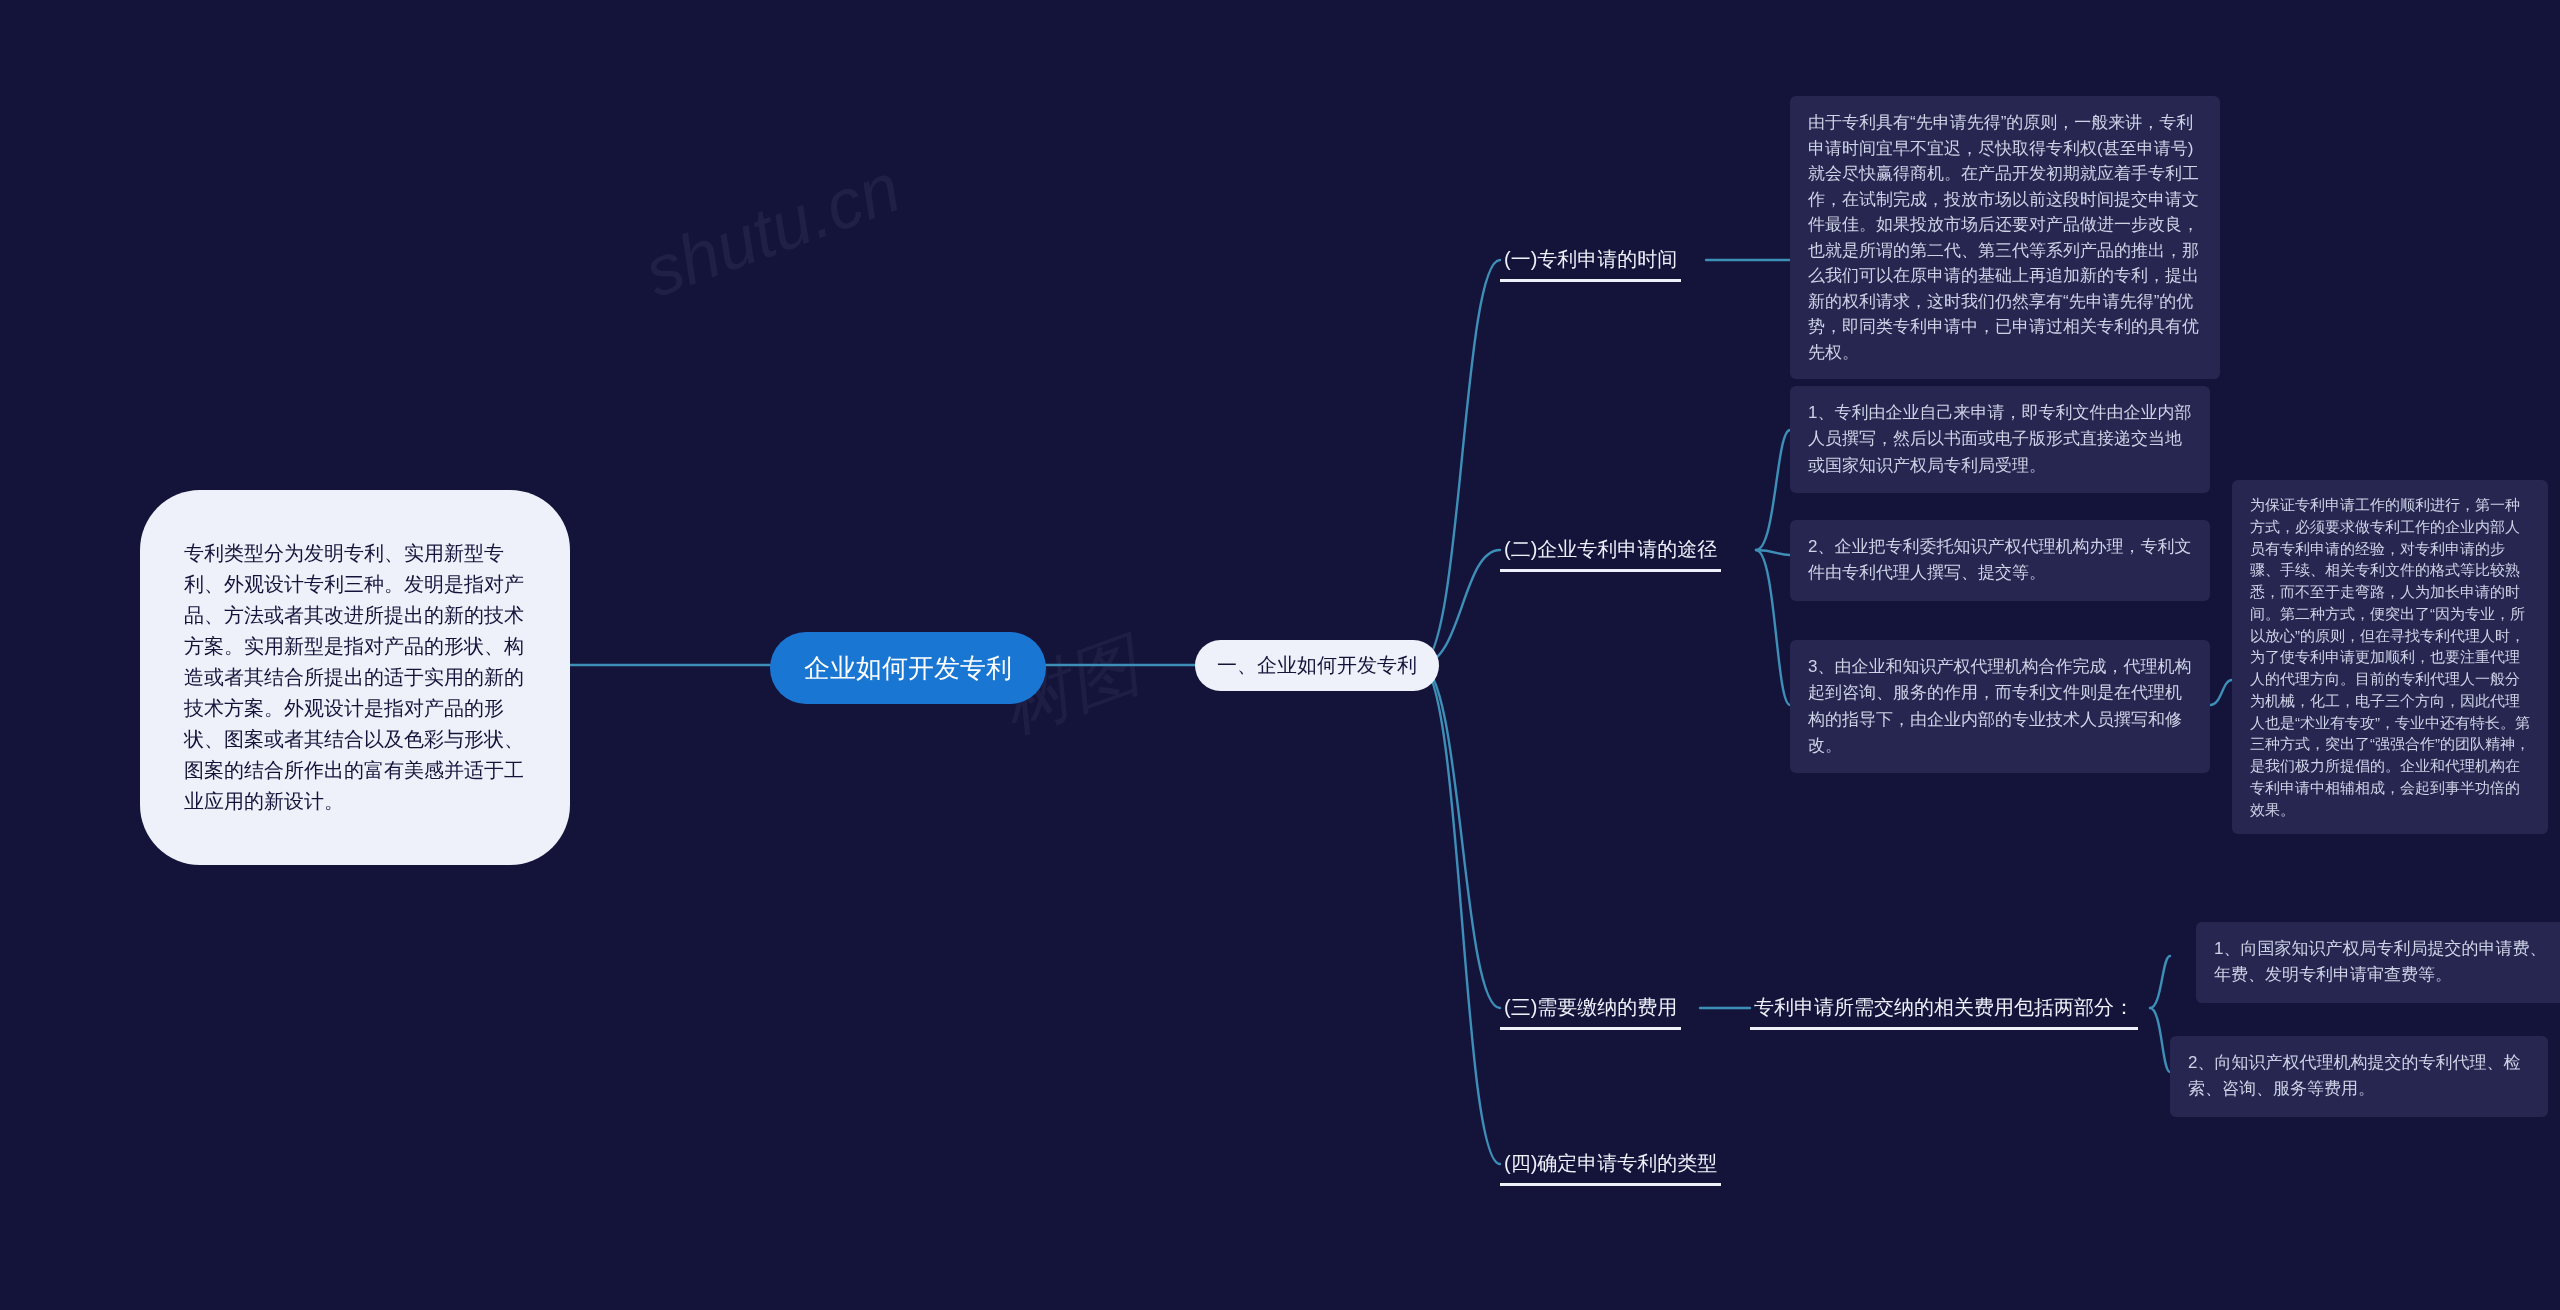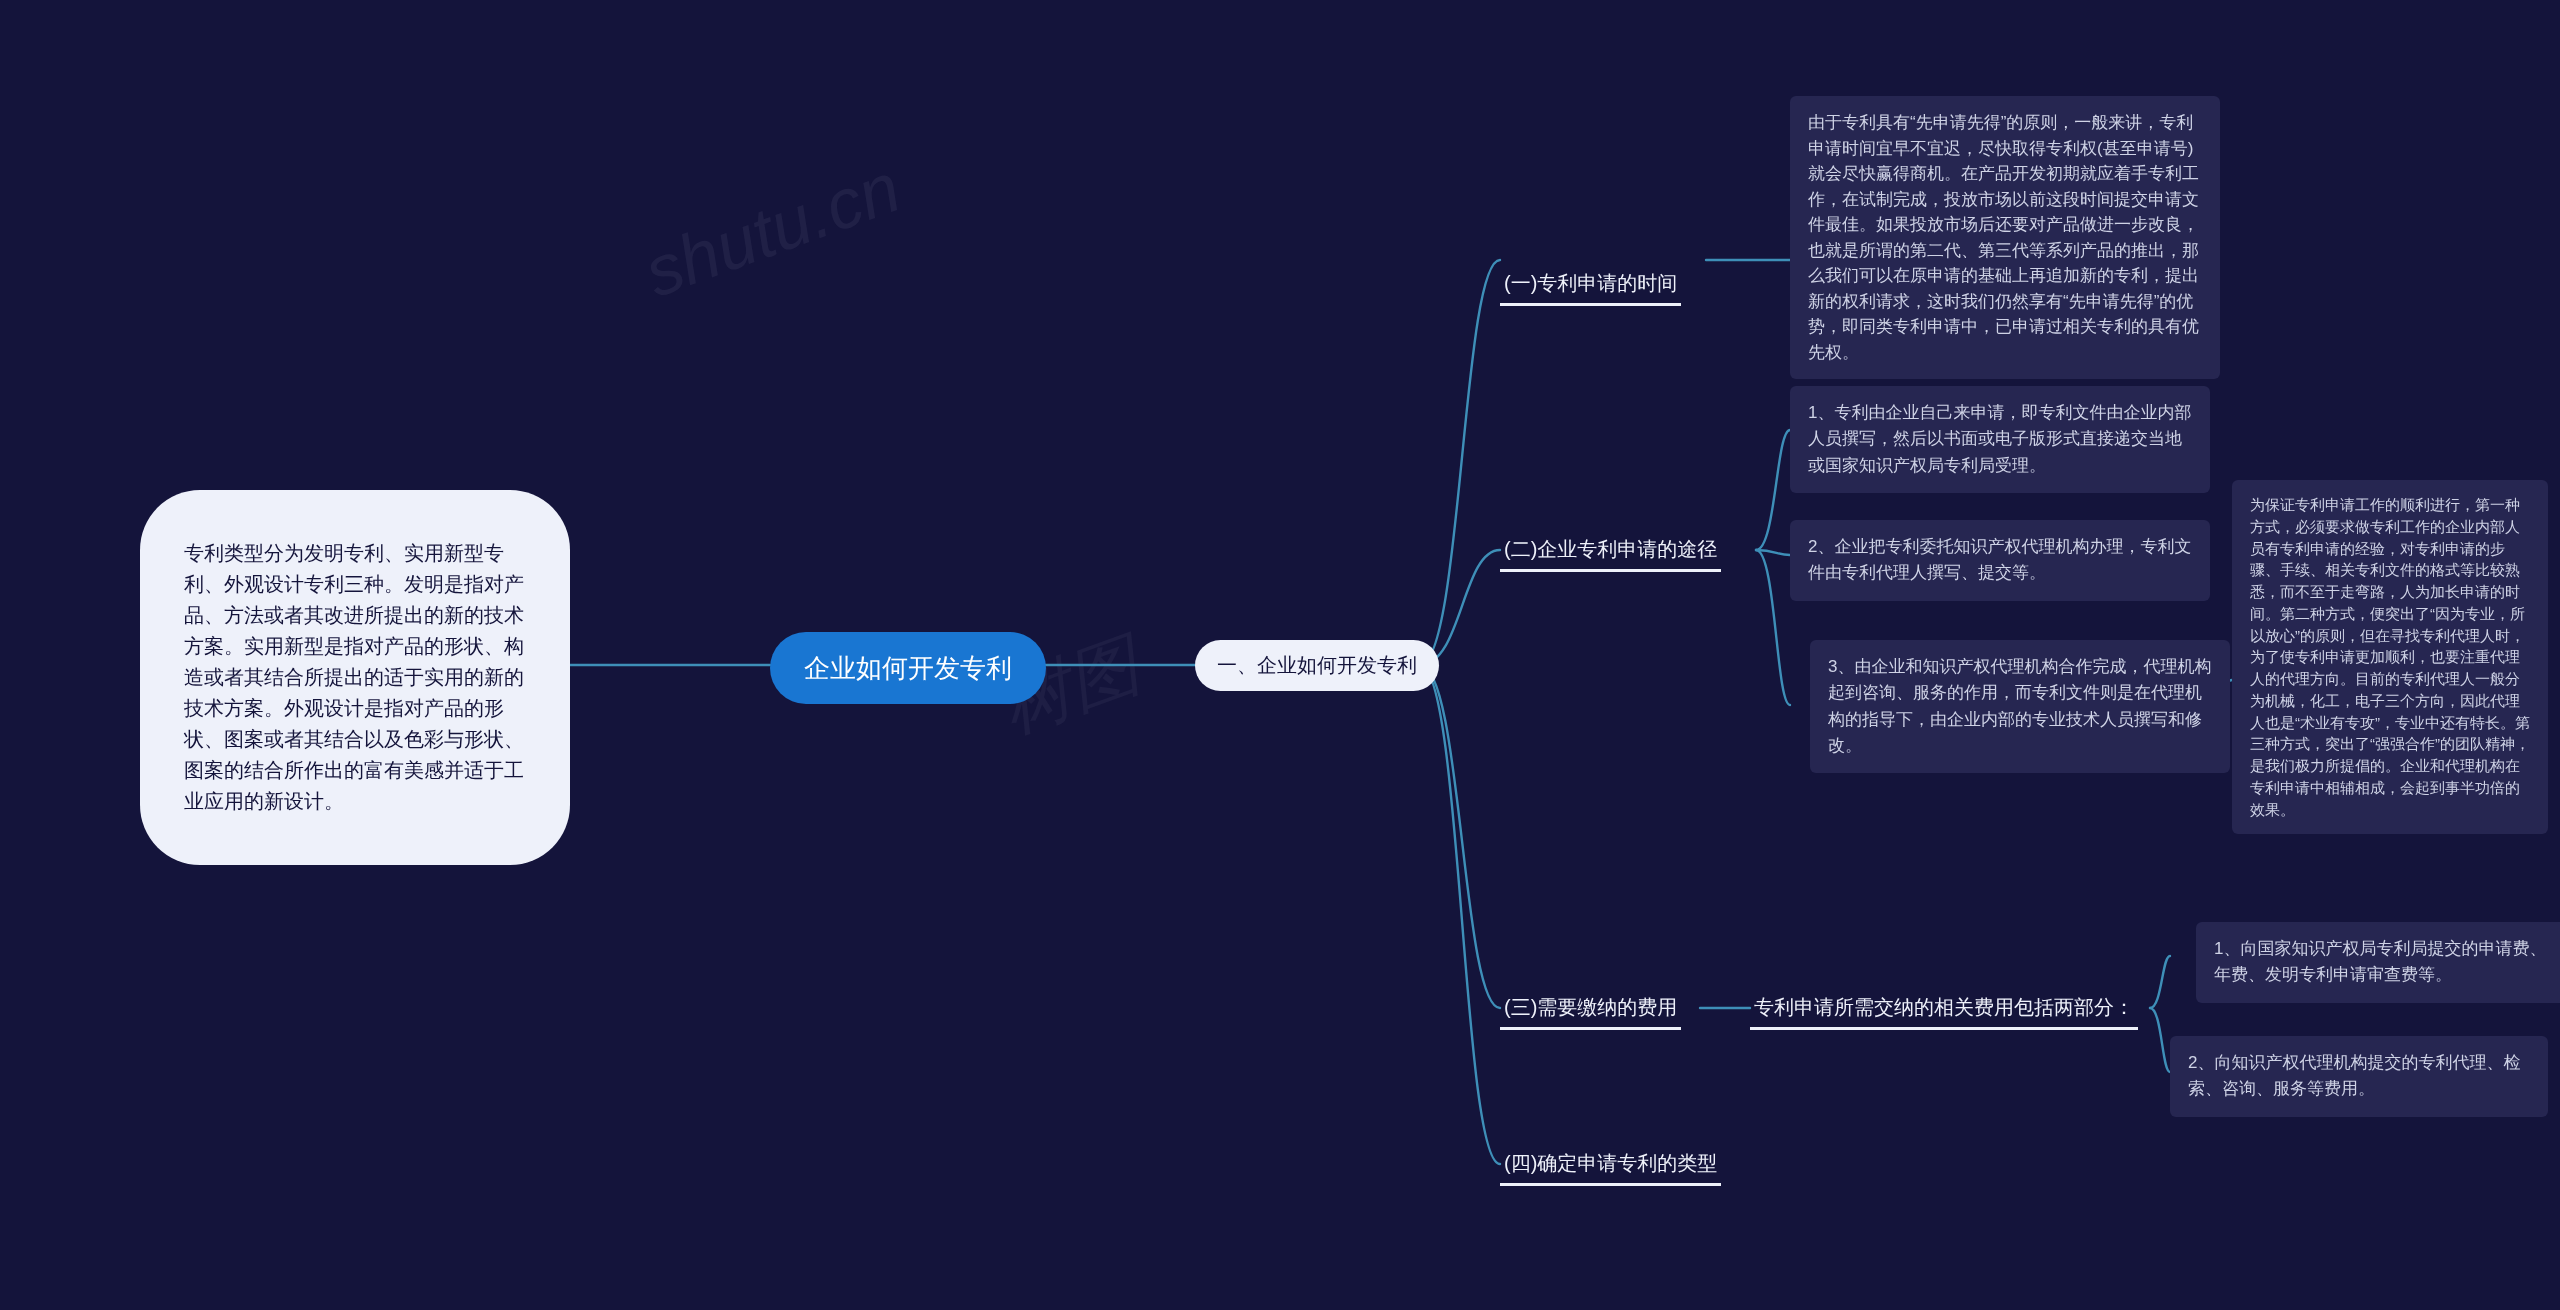--- a/index.html
+++ b/index.html
@@ -135,30 +135,30 @@
 </style>
 
 <style>
 </style>
 
 <style>
   body > svg { display:none; }
 </style>
 
 <style>
-  [data-name="sec1-title"]{ left:1500px !important; top:244px !important;margin-top:24px;}
+  [data-name="sec1-title"]{ left:1500px !important; top:244px !important;}
   [data-name="sec2-title"]{ left:1500px !important; top:534px !important;}
   [data-name="sec3-title"]{ left:1500px !important; top:992px !important;}
   [data-name="sec4-title"]{ left:1500px !important; top:1148px !important;}
 
   [data-name="sec1-detail"]{ left:1790px !important; top:96px !important; width:430px !important;}
 
   [data-name="sec2-p1"]{ left:1790px !important; top:386px !important; width:420px !important;}
   [data-name="sec2-p2"]{ left:1790px !important; top:520px !important; width:420px !important;}
-  [data-name="sec2-p3"]{ left:1790px !important; top:640px !important; width:420px !important;margin-left:20px;}
+  [data-name="sec2-p3"]{ left:1790px !important; top:640px !important; width:420px !important;}
 
   [data-name="sec2-p3-detail"]{ left:2232px !important; top:480px !important; width:316px !important; font-size:15px !important; line-height:1.45 !important;}
 
   [data-name="sec3-sub"]{ left:1750px !important; top:992px !important;}
   [data-name="sec3-f1"]{ left:2170px !important; top:922px !important; width:378px !important;}
   [data-name="sec3-f2"]{ left:2170px !important; top:1036px !important; width:378px !important;}
 </style>
 
 <style> svg#conn2{display:block !important;} </style>
 <svg id="conn2" viewBox="0 0 2560 1310" style="position:absolute;top:0;left:0;width:2560px;height:1310px;pointer-events:none;z-index:1;">

